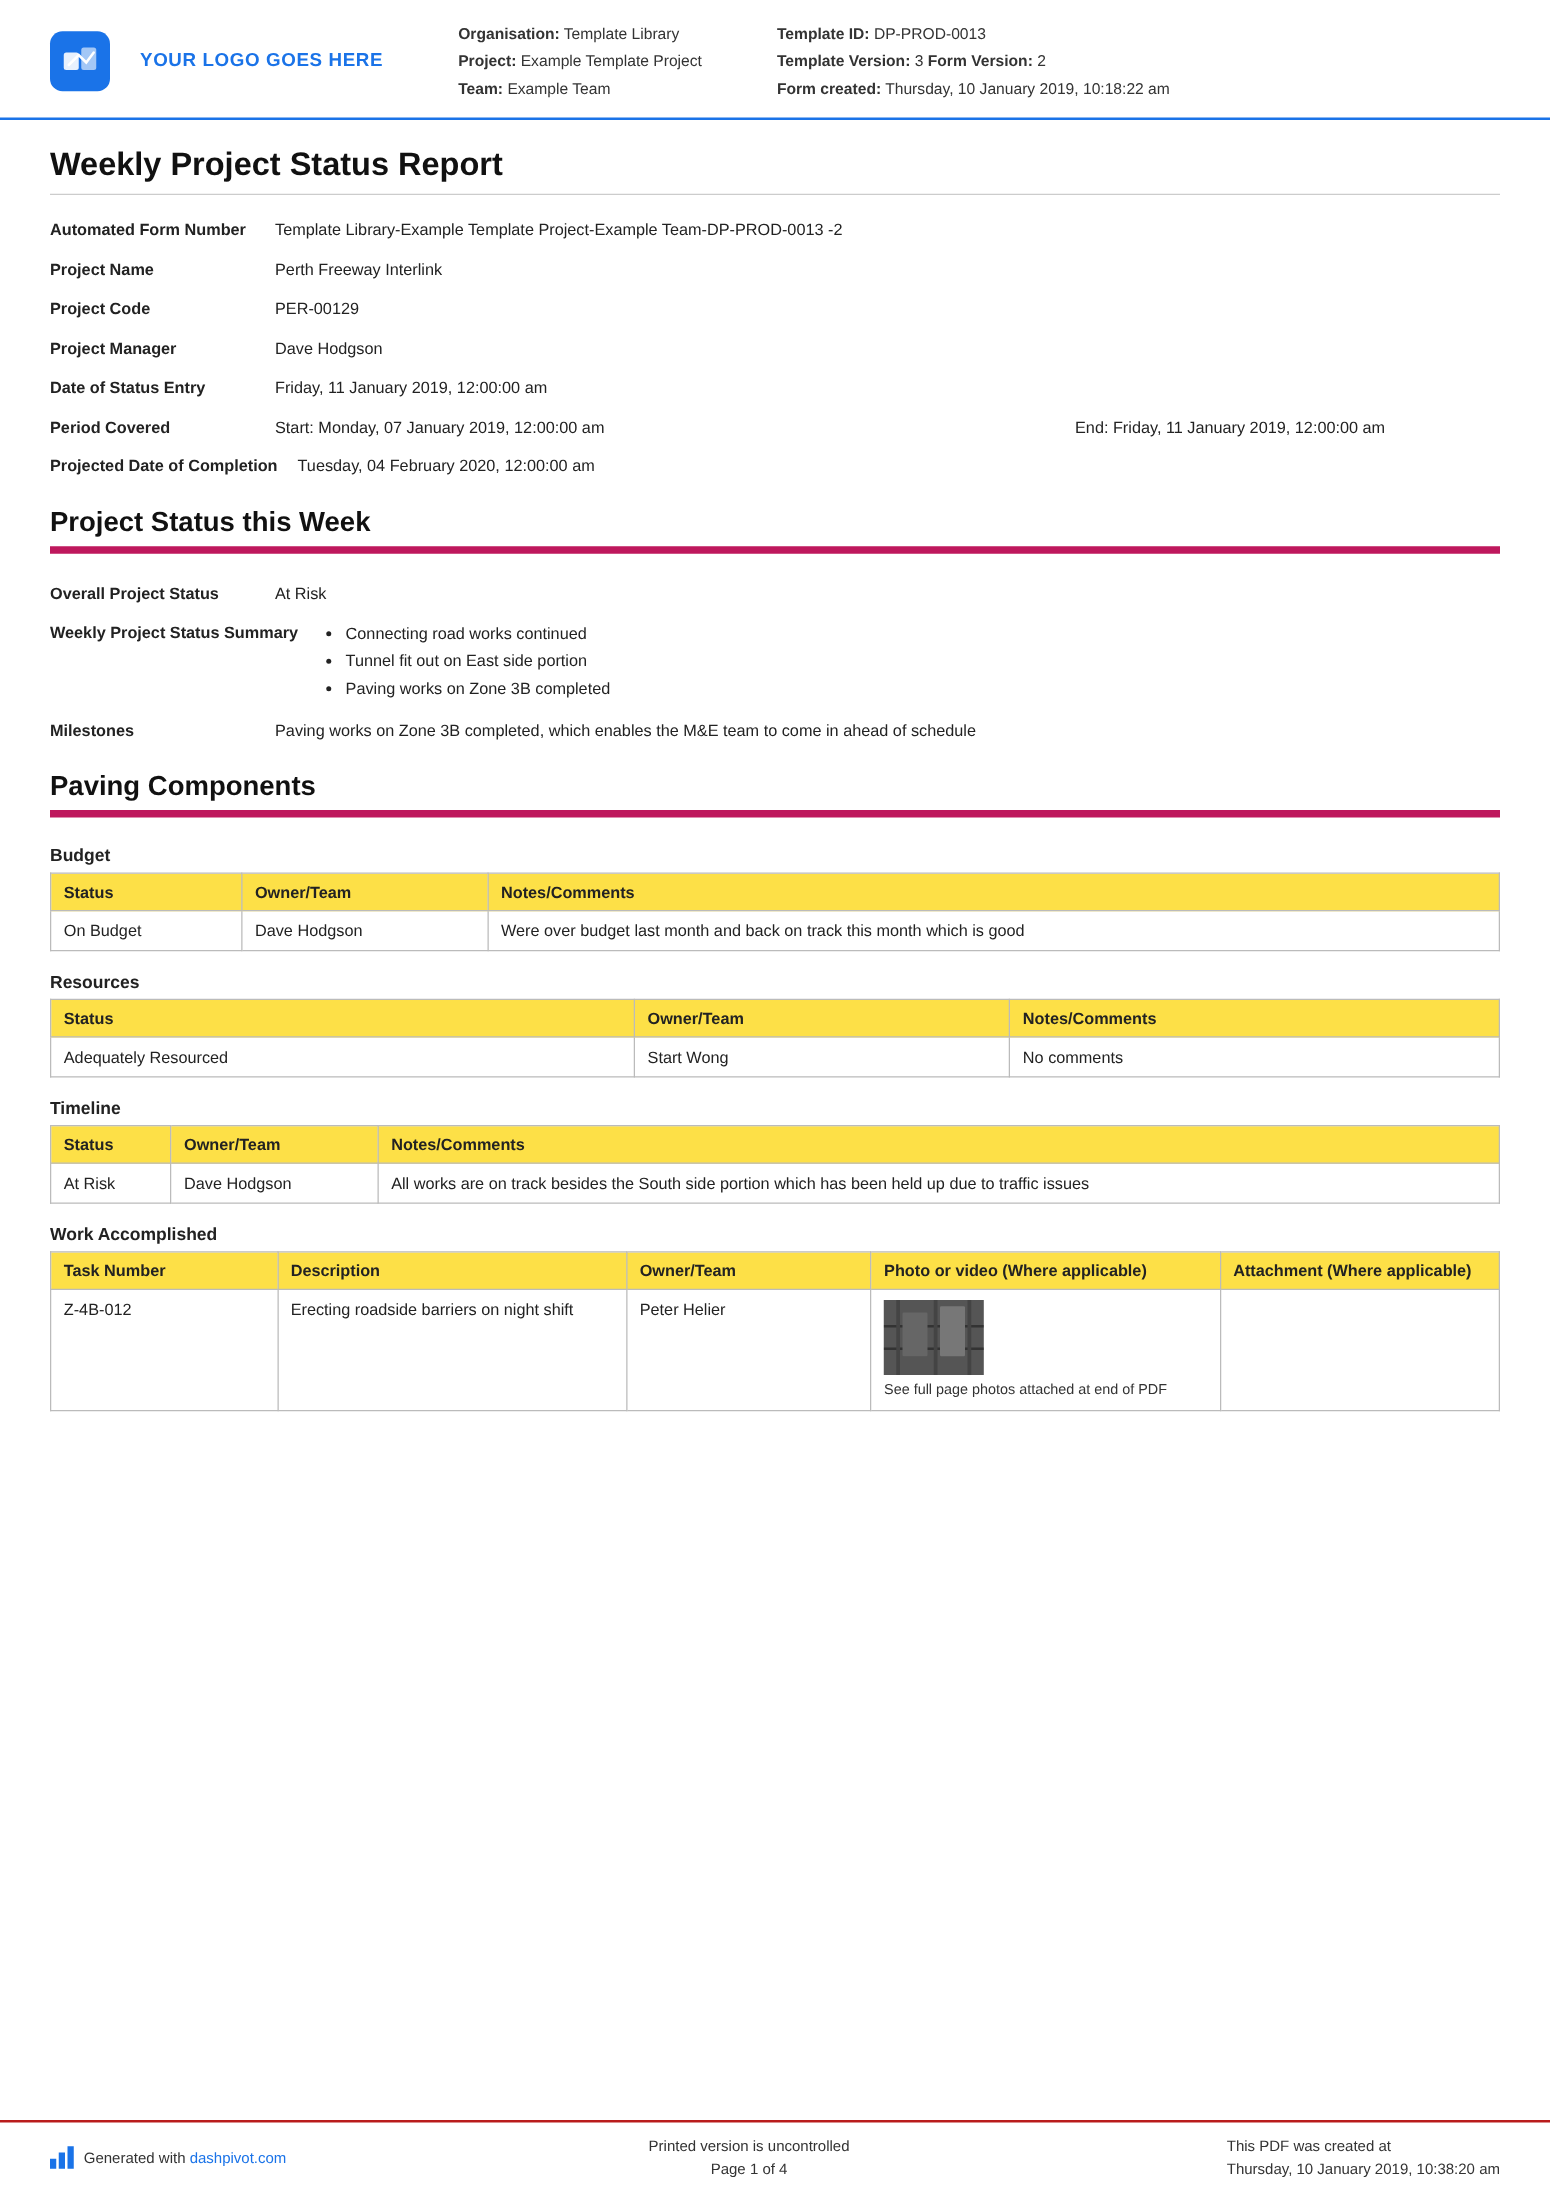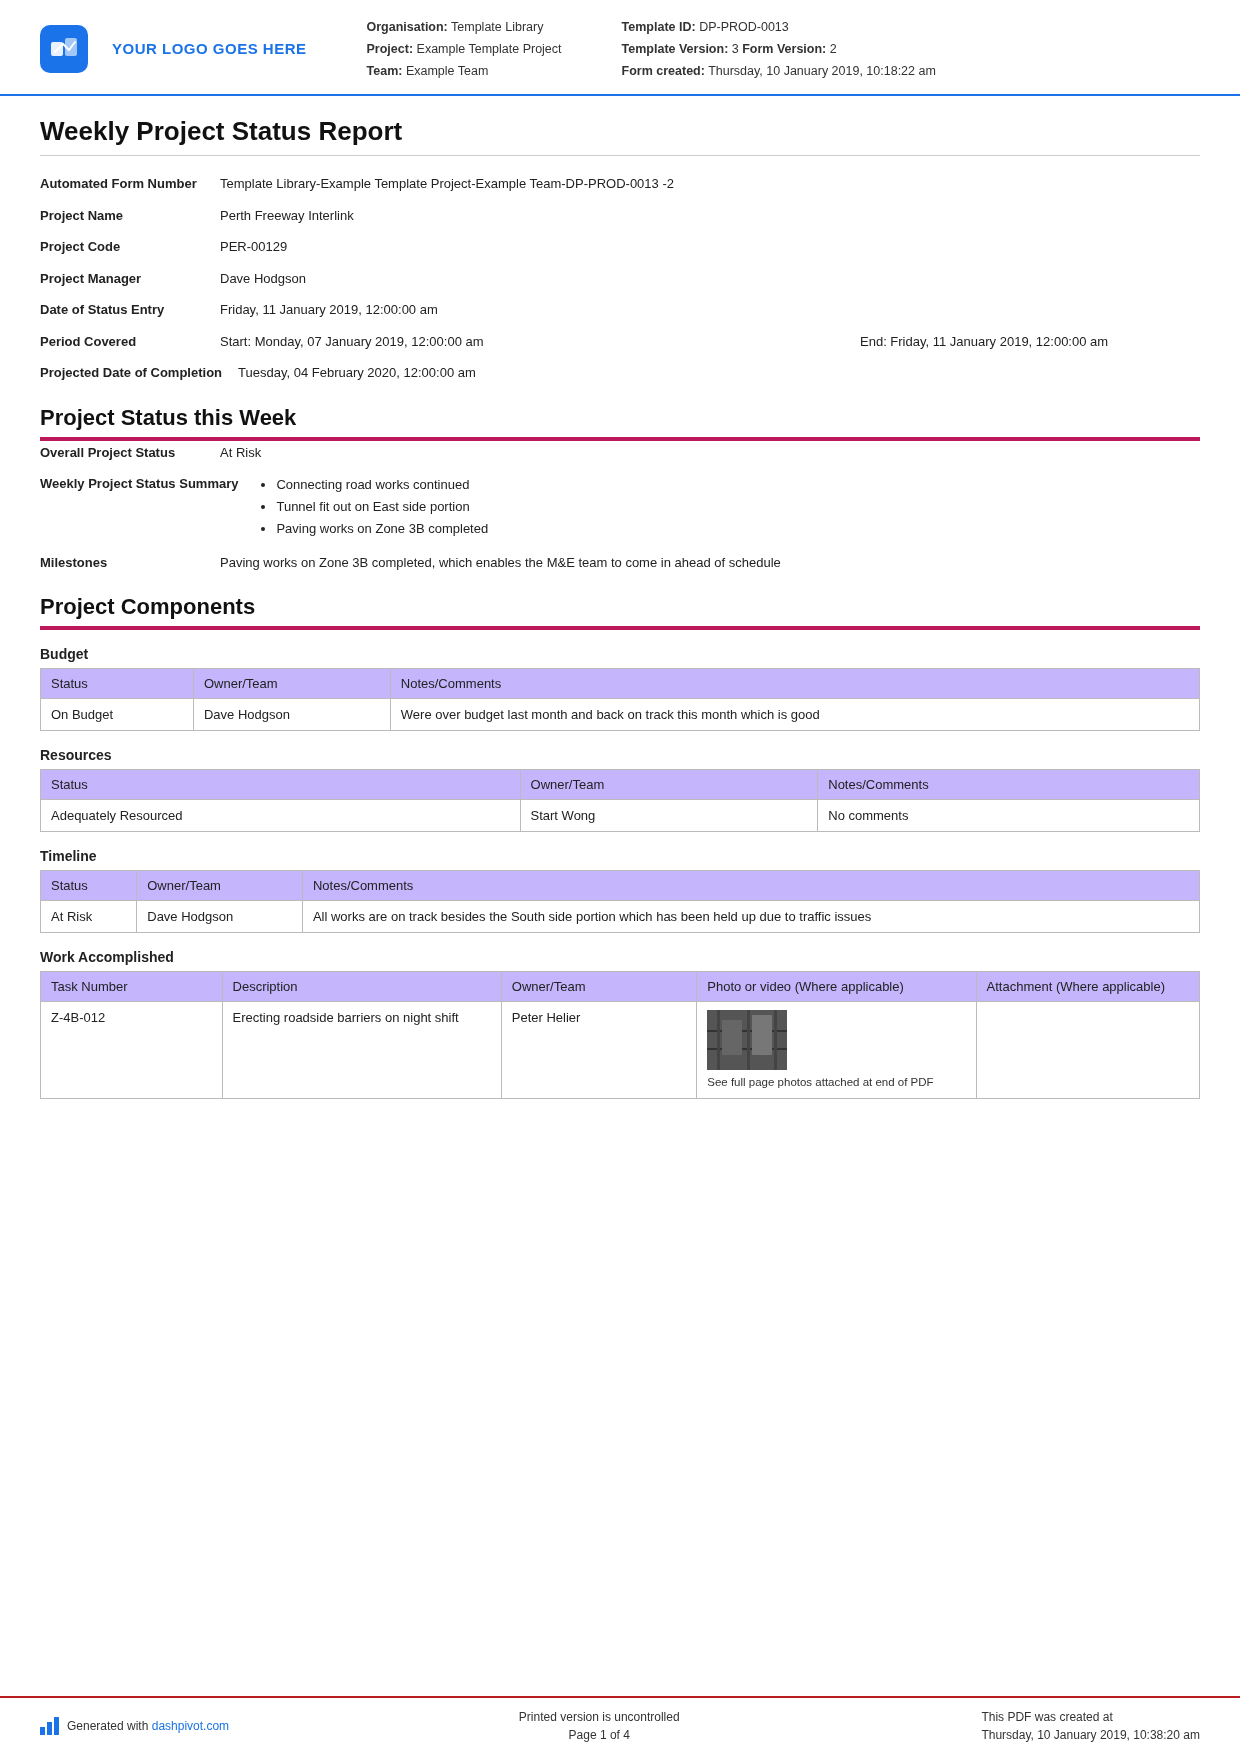--- a/index.html
+++ b/index.html
@@ -109,24 +109,24 @@
     .field-value-right {
       font-size: 13px;
       line-height: 1.5;
       min-width: 340px;
     }
     
     .section-heading {
       font-size: 22px;
       font-weight: bold;
       color: #111;
-      border-bottom: 4px solid #be185d;
+      border-bottom: 6px solid #be185d;
       padding-bottom: 6px;
       margin-top: 22px;
-      margin-bottom: 2px;
+      margin-bottom: 22px;
     }
     
     .bullet-list {
       list-style: disc;
       padding-left: 22px;
     }
     .bullet-list li {
       font-size: 13px;
       line-height: 1.7;
     }
@@ -137,25 +137,25 @@
       margin-bottom: 6px;
       margin-top: 16px;
     }
     
     .data-table {
       width: 100%;
       border-collapse: collapse;
       margin-bottom: 4px;
     }
     .data-table th {
-      background: #c4b5fd;
+      background: #fde047;
       border: 1px solid #bbb;
       padding: 7px 10px;
       font-size: 13px;
-      font-weight: normal;
+      font-weight: bold;
       text-align: left;
     }
     .data-table td {
       border: 1px solid #bbb;
       padding: 8px 10px;
       font-size: 13px;
       vertical-align: top;
     }
     
     .col-task { width: 130px; }
@@ -330,21 +330,21 @@
           <li>Paving works on Zone 3B completed</li>
         </ul>
       </div>
     </div>
 
     <div class="field-row">
       <div class="field-label">Milestones</div>
       <div class="field-value">Paving works on Zone 3B completed, which enables the M&amp;E team to come in ahead of schedule</div>
     </div>
 
-    <div class="section-heading">Project Components</div>
+    <div class="section-heading">Paving Components</div>
 
     <div class="subsection-heading">Budget</div>
     <table class="data-table">
       <thead>
         <tr>
           <th>Status</th>
           <th>Owner/Team</th>
           <th>Notes/Comments</th>
         </tr>
       </thead>

